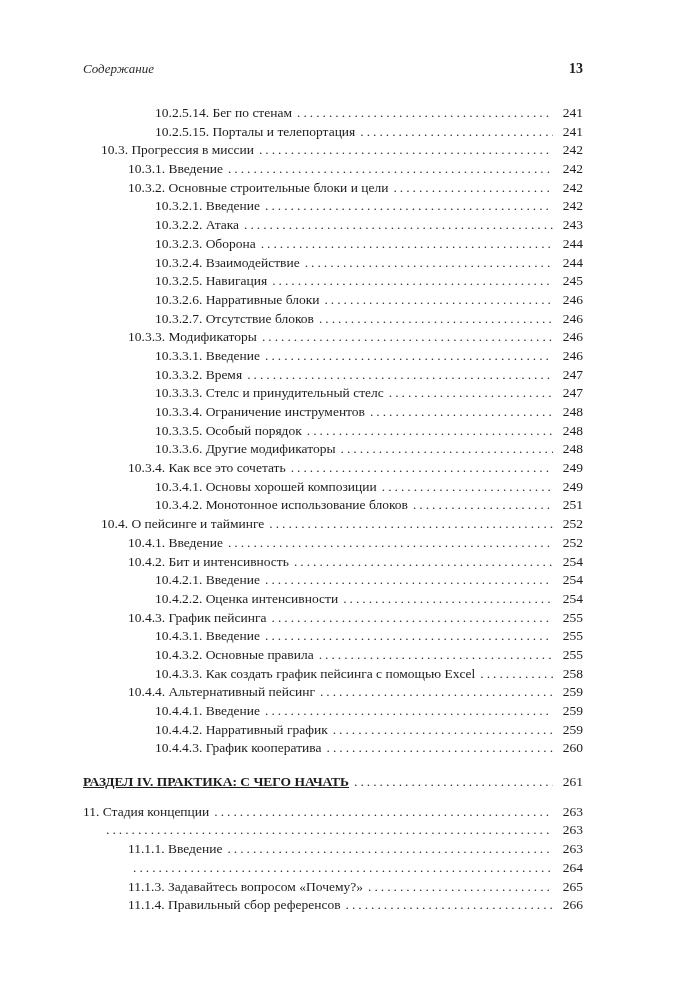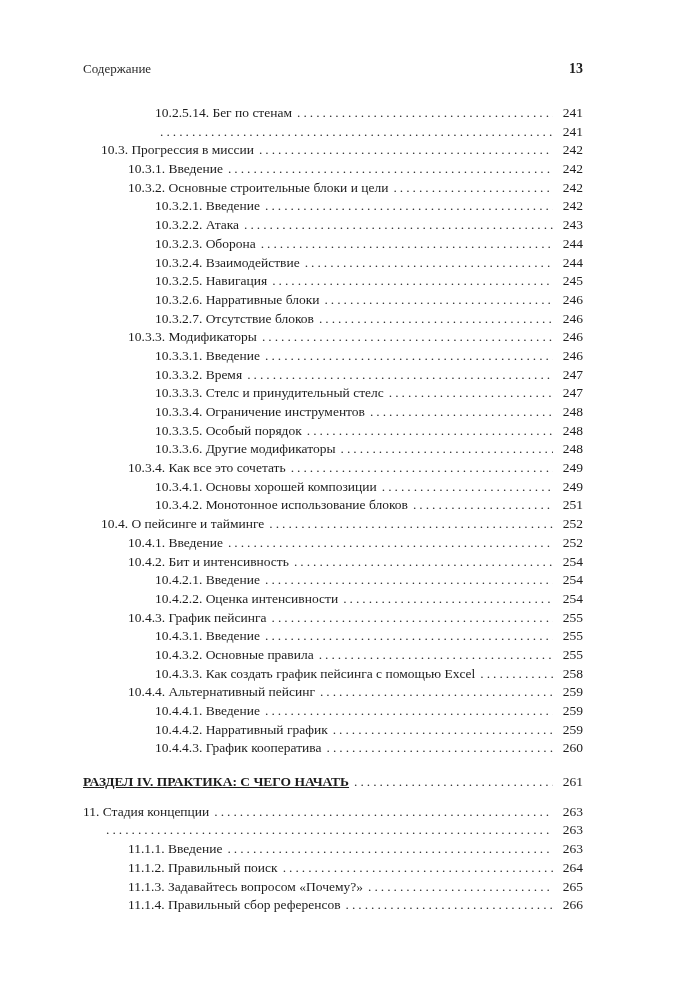--- a/index.html
+++ b/index.html
@@ -16,20 +16,21 @@
     height: 1000px;
     padding: 61px 99px 0 83px;
   }
   .header {
     display: flex;
     justify-content: space-between;
     align-items: baseline;
     margin-bottom: 27px;
   }
   .running-title {
+    font-style: italic;
     font-size: 13px;
     color: #2a2a2a;
   }
   .folio {
     font-weight: bold;
     font-size: 14px;
   }
   .toc { width: 100%; }
   .entry {
     display: flex;
@@ -67,20 +68,21 @@
     <span class="running-title">Содержание</span>
     <span class="folio">13</span>
   </div>
   <div class="toc">
       <div class="entry level-3">
         <span class="label">10.2.5.14. Бег по стенам</span>
         <span class="dots">........................................................................................................................</span>
         <span class="pagenum">241</span>
       </div>
       <div class="entry level-3">
+        <span class="label">10.2.5.15. Порталы и телепортация</span>
         <span class="dots">........................................................................................................................</span>
         <span class="pagenum">241</span>
       </div>
       <div class="entry level-1">
         <span class="label">10.3. Прогрессия в миссии</span>
         <span class="dots">........................................................................................................................</span>
         <span class="pagenum">242</span>
       </div>
       <div class="entry level-2">
         <span class="label">10.3.1. Введение</span>
@@ -255,21 +257,20 @@
       <div class="entry level-1">
         <span class="dots">........................................................................................................................</span>
         <span class="pagenum">263</span>
       </div>
       <div class="entry level-2">
         <span class="label">11.1.1. Введение</span>
         <span class="dots">........................................................................................................................</span>
         <span class="pagenum">263</span>
       </div>
       <div class="entry level-2">
-        <span class="label">11.1.2. Правильный поиск</span>
         <span class="dots">........................................................................................................................</span>
         <span class="pagenum">264</span>
       </div>
       <div class="entry level-2">
         <span class="label">11.1.3. Задавайтесь вопросом «Почему?»</span>
         <span class="dots">........................................................................................................................</span>
         <span class="pagenum">265</span>
       </div>
       <div class="entry level-2">
         <span class="label">11.1.4. Правильный сбор референсов</span>

